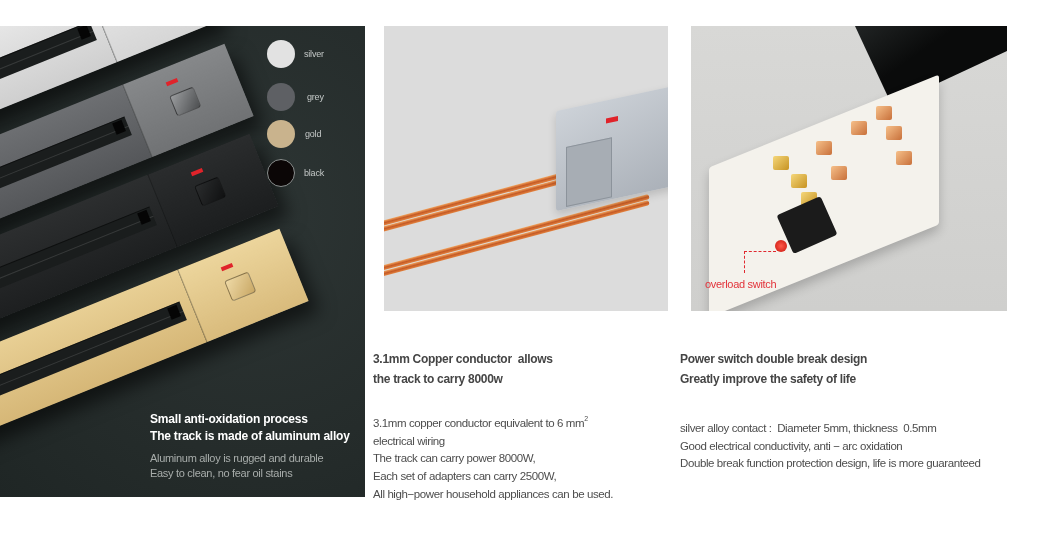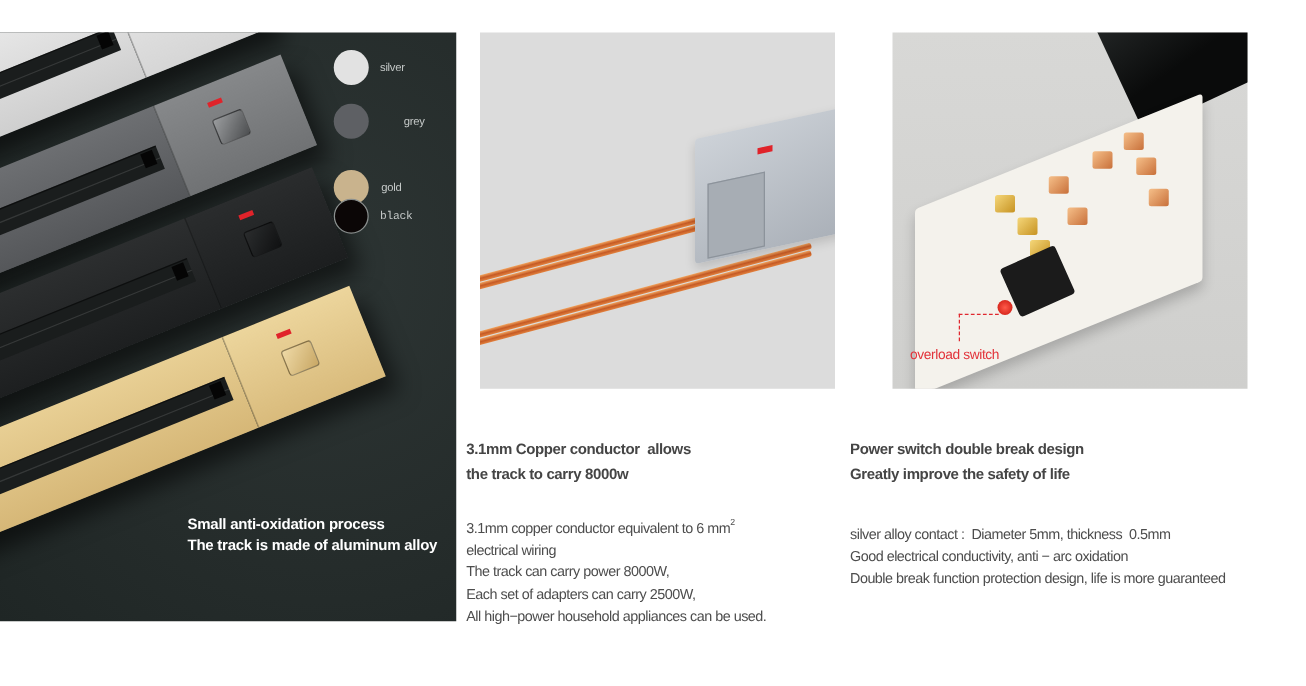--- a/index.html
+++ b/index.html
@@ -58,31 +58,31 @@
 
   .t-gold { left: -110px; top: 360px; }
   .t-gold .body { background: linear-gradient(#e8cf94, #d6b777); }
   .t-gold .cap { background: linear-gradient(#ecd59c, #d9bb7c); }
   .t-gold .btn { background: linear-gradient(135deg,#eed9a6,#c9a865); }
 
   .swatches { position: absolute; left: 267px; top: 14px; }
   .swatch-row { position: absolute; left: 0; display: flex; align-items: center; }
   .swatch { width: 28px; height: 28px; border-radius: 50%; }
   .swatch-label { margin-left: 9px; font-size: 9px; color: #c5c9c8; letter-spacing: -0.2px; }
-  .sw-0 { top: 0; } .sw-1 { top: 43px; } .sw-2 { top: 96px; } .sw-3 { top: 119px; font-family: Liberation Mono, monospace; }
+  .sw-0 { top: 0; } .sw-1 { top: 43px; } .sw-2 { top: 80px; } .sw-3 { top: 119px; }
   .sw-3 .swatch { border: 1px solid #8a8f8e; }
 
   .panel-text { position: absolute; left: 150px; top: 385px; width: 215px; }
   .panel-heading { color: #ffffff; font-weight: bold; font-size: 12px; line-height: 17px; letter-spacing: -0.2px; }
   .panel-body { margin-top: 6px; color: #a8adab; font-size: 11px; line-height: 15px; letter-spacing: -0.3px; }
 
   
   .img-card { position: absolute; top: 26px; height: 285px; overflow: hidden; }
   .img-copper { left: 384px; width: 284px; background: #dcdcdc; }
-  .img-switch { left: 691px; width: 284px; background: linear-gradient(#d8d8d6, #cfcfcd); margin-left: 23px; }
+  .img-switch { left: 691px; width: 316px; background: linear-gradient(#d8d8d6, #cfcfcd); }
 
   .housing {
     position: absolute; left: 172px; top: 72px; width: 124px; height: 100px;
     background: linear-gradient(160deg, #cdd2d8, #aab0b8);
     transform: skewY(-12deg); border-radius: 3px;
     box-shadow: 0 4px 8px rgba(0,0,0,0.15);
   }
   .housing .h-led { position: absolute; left: 50px; top: 18px; width: 12px; height: 5px; background: #e0232a; }
   .housing .h-face { position: absolute; left: 10px; top: 38px; width: 46px; height: 60px; background: #a7adb4; border: 1px solid #8c939b; }
   .copper-rod {
@@ -172,36 +172,40 @@
       </div>
   </div>
 
   <div class="swatches">
     <div class="swatch-row sw-0">
       <div class="swatch" style="background:#e2e2e2"></div>
       <span class="swatch-label">silver</span>
     </div>
     <div class="swatch-row sw-1">
       <div class="swatch" style="background:#5e6064"></div>
-      <span class="swatch-label" style="margin-left:28px">grey</span>
+      <span class="swatch-label" style="margin-left:12px">grey</span>
     </div>
     <div class="swatch-row sw-2">
       <div class="swatch" style="background:#c9b38d"></div>
       <span class="swatch-label" style="margin-left:10px">gold</span>
     </div>
     <div class="swatch-row sw-3">
       <div class="swatch" style="background:#0b0606"></div>
       <span class="swatch-label">black</span>
     </div>
   </div>
 
   <div class="panel-text">
     <div class="panel-heading">
       <div>Small anti-oxidation process</div>
       <div>The track is made of aluminum alloy</div>
+    </div>
+    <div class="panel-body">
+      <div>Aluminum alloy is rugged and durable</div>
+      <div>Easy to clean, no fear oil stains</div>
     </div>
   </div>
 </div>
 
 <div class="img-card img-copper">
   <div class="copper-rod rod-a"></div>
   <div class="copper-rod rod-b"></div>
   <div class="copper-rod rod-c"></div>
   <div class="copper-rod rod-d"></div>
   <div class="housing">

